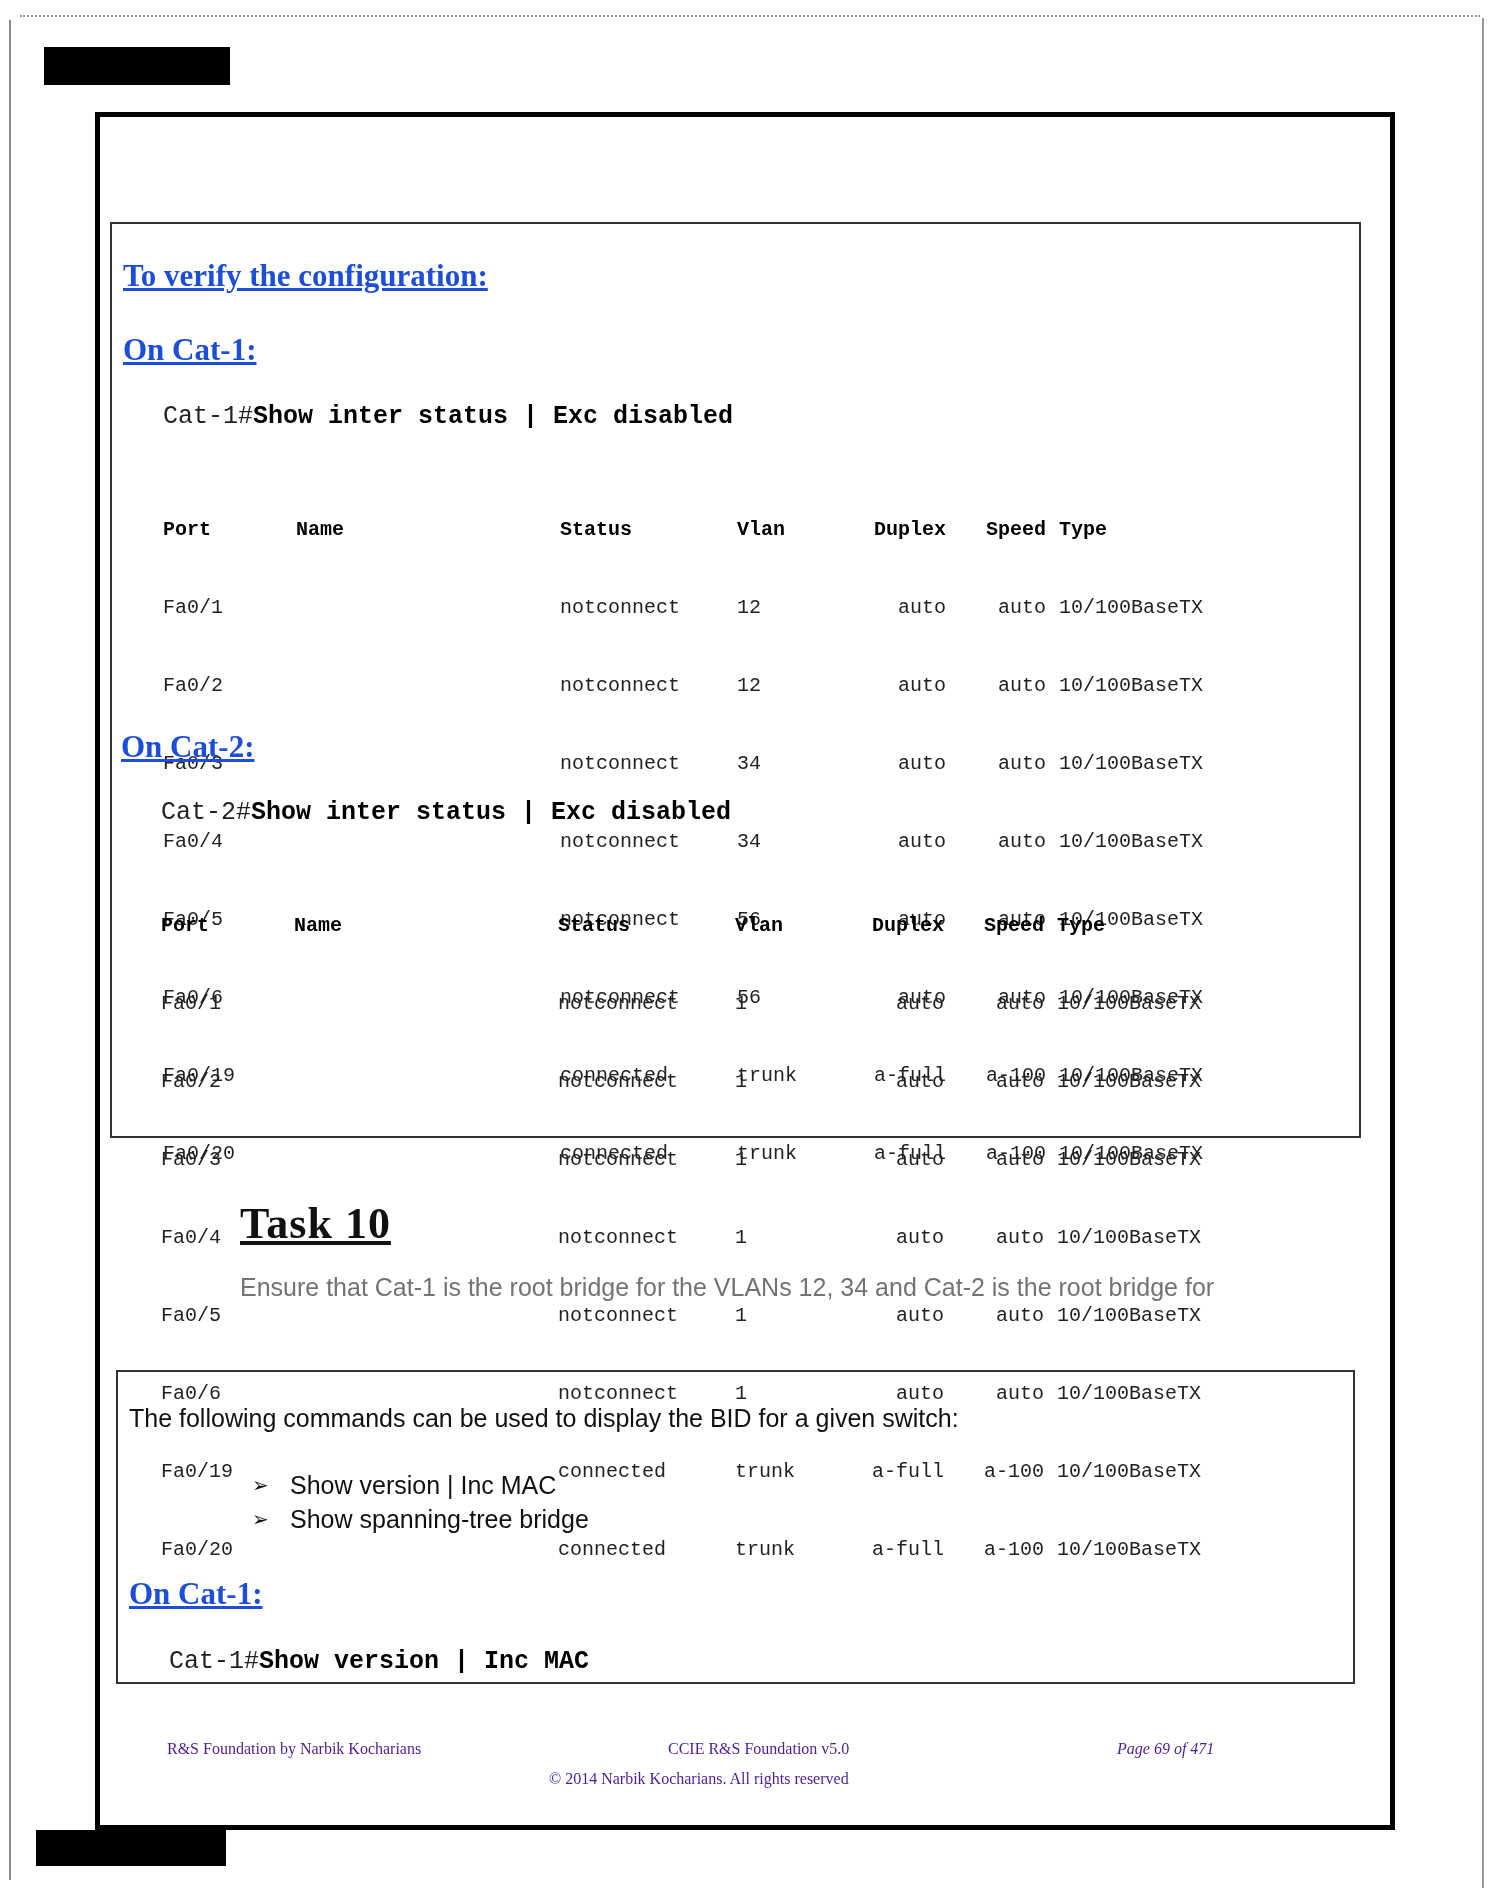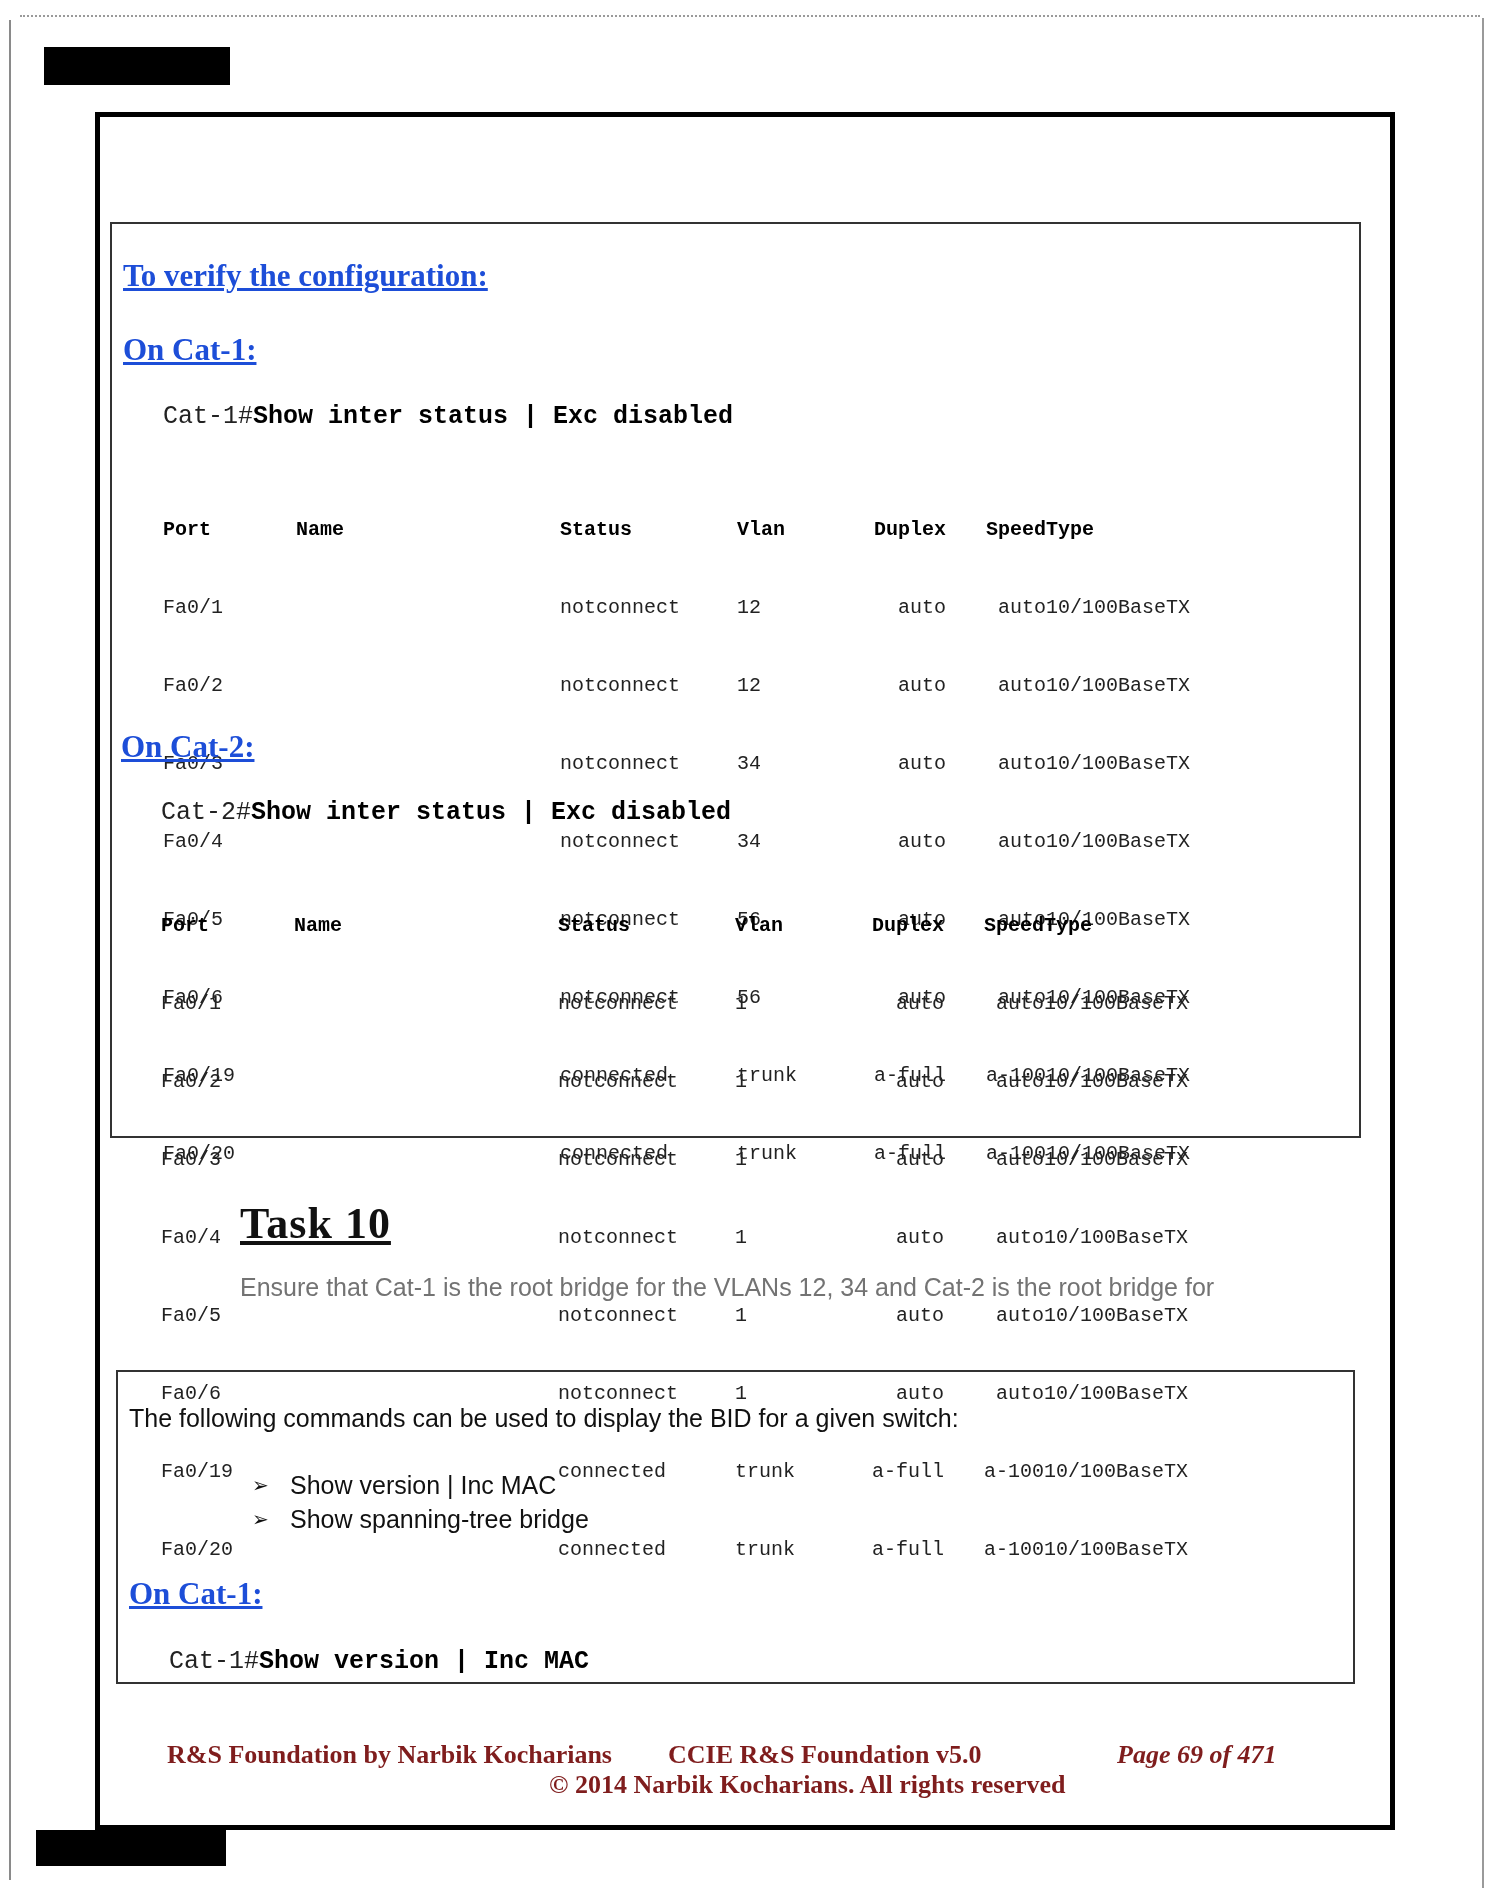--- a/index.html
+++ b/index.html
@@ -17,28 +17,28 @@
     .cmd { font-size:25px; white-space:pre; }
     .tbl { font-size:20px; line-height:26px; white-space:pre; }
     .tbl .row { display:flex; height:26px; }
     .tbl .hd { font-weight:bold; color:#000; }
     .c-port { width:133px;font-family:Liberation Mono, monospace; }
     .c-name { width:264px; }
     .c-status { width:177px; }
     .c-vlan { width:125px; }
     .c-duplex { width:84px; text-align:right; }
     .c-speed { width:100px; text-align:right; }
-    .c-type { width:180px; }
+    .c-type { width:180px; padding-left:13px; }
     .sans { font-family:"DejaVu Sans", "Liberation Sans", sans-serif; }
     .task-head { font-family:Liberation Serif, serif; font-weight:bold; font-size:44px; text-decoration:underline; letter-spacing:1px; }
     .task-body { font-family:"Liberation Sans", sans-serif; font-size:25px; line-height:38px; color:#737373; }
     .bullets { font-family:"Liberation Sans", sans-serif; font-size:25px; line-height:34px; }
     .bullets .li { display:flex; align-items:center; }
     .bullets .arrow { width:38px; font-size:20px; }
-    .footer { font-family:"Liberation Serif", serif; font-weight:bold; font-size:26px; color:#7f1d1d; }
+    .footer { font-family:"Liberation Serif", serif; font-weight:normal; font-size:16px; color:#4c1d95; }
   </style>
 </head>
 <body>
 
 <div class="abs scan-top"></div>
 <div class="abs scan-left"></div>
 <div class="abs scan-right"></div>
 
 <div class="abs redact" style="left:44px;top:47px;width:186px;height:38px;"></div>
 <div class="abs redact" style="left:36px;top:1830px;width:190px;height:36px;"></div>

